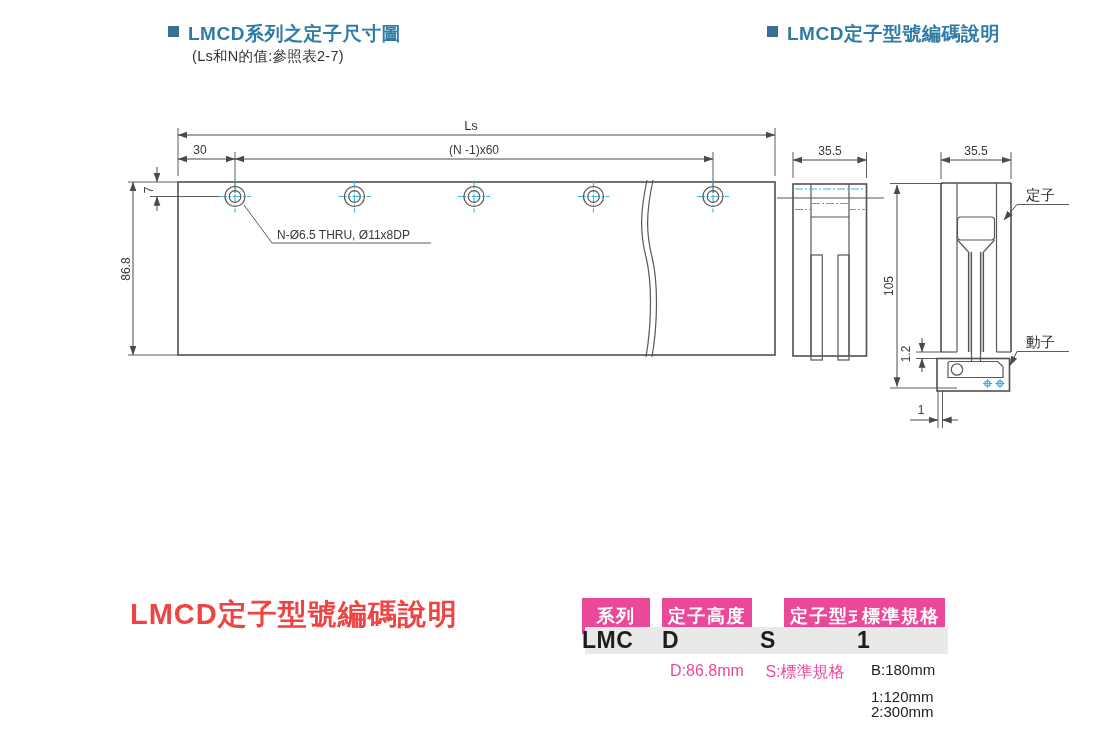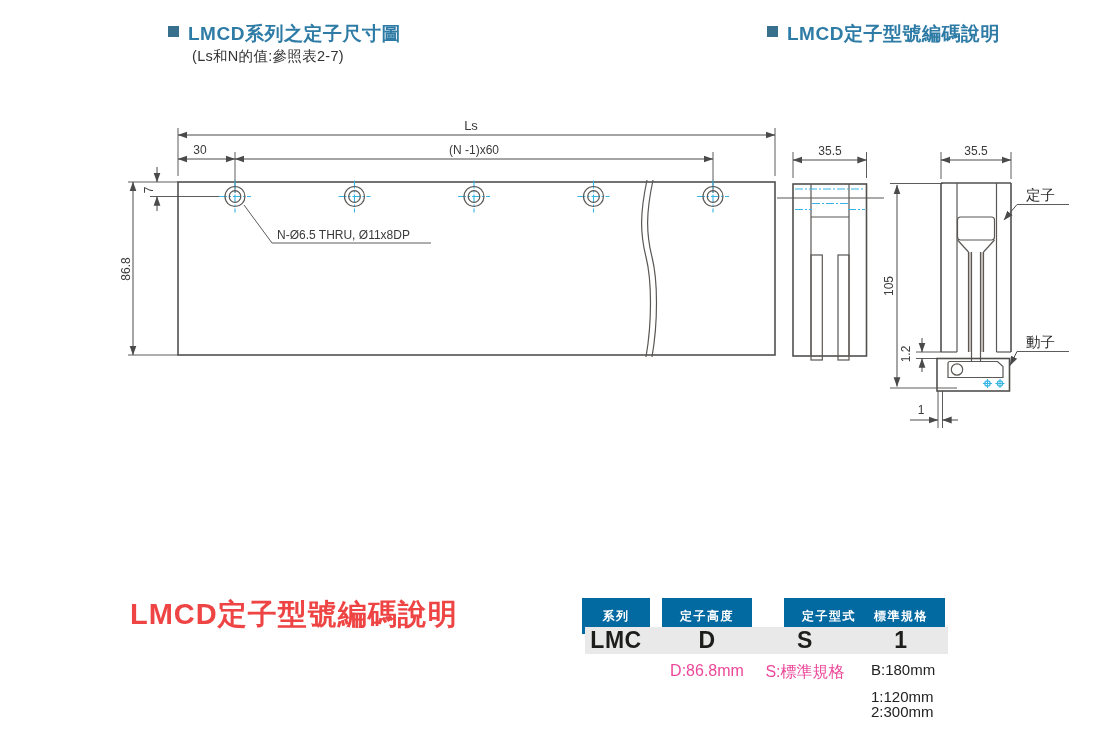--- a/index.html
+++ b/index.html
@@ -9,24 +9,24 @@
     color:#1d1d1b;overflow:hidden;
   }
   .abs{position:absolute;}
   
   .sec-title{display:flex;align-items:flex-start;gap:9px;}
   .bullet{width:11px;height:11px;background:#39708e;margin-top:5px;flex:0 0 auto;}
   .sec-title-text{font-size:19px;font-weight:bold;color:#2e7ca6;letter-spacing:.5px;white-space:nowrap;}
   .sec-subtitle{font-size:14.5px;color:#333;letter-spacing:.3px;white-space:nowrap;}
   
   .code-title{font-size:29px;font-weight:600;color:#ef4444;letter-spacing:1px;white-space:nowrap;}
-  .badge{height:36px;background:#0369a1;color:#fff;font-size:12px;font-weight:bold;
+  .badge{height:36px;background:#ec4899;color:#fff;font-size:18px;font-weight:bold;
          display:flex;align-items:center;justify-content:center;letter-spacing:1.5px;}
   .band{background:#e9e9e9;}
-  .code-val{font-size:23px;font-weight:bold;text-align:center;letter-spacing:.5px;}
+  .code-val{font-size:23px;font-weight:bold;letter-spacing:.5px;}
   .note{font-size:16px;color:#ec4899;text-align:center;white-space:nowrap;}
   .note-sm{font-size:15px;color:#222;line-height:20px;text-align:left;white-space:nowrap;}
   
   svg text{font-family:"Liberation Sans","DejaVu Sans",sans-serif;fill:#3a3a3a;}
   .dimtxt{font-size:12px;}
   .dimtxt-lg{font-size:13px;}
   .cjk{font-size:14.5px;fill:#2b2b2b;}
   .outline{stroke:#52504e;stroke-width:1.6;fill:none;}
   .outline2{stroke:#5a5754;stroke-width:1.2;fill:none;}
   .thin{stroke:#4a4a4a;stroke-width:.9;fill:none;}

